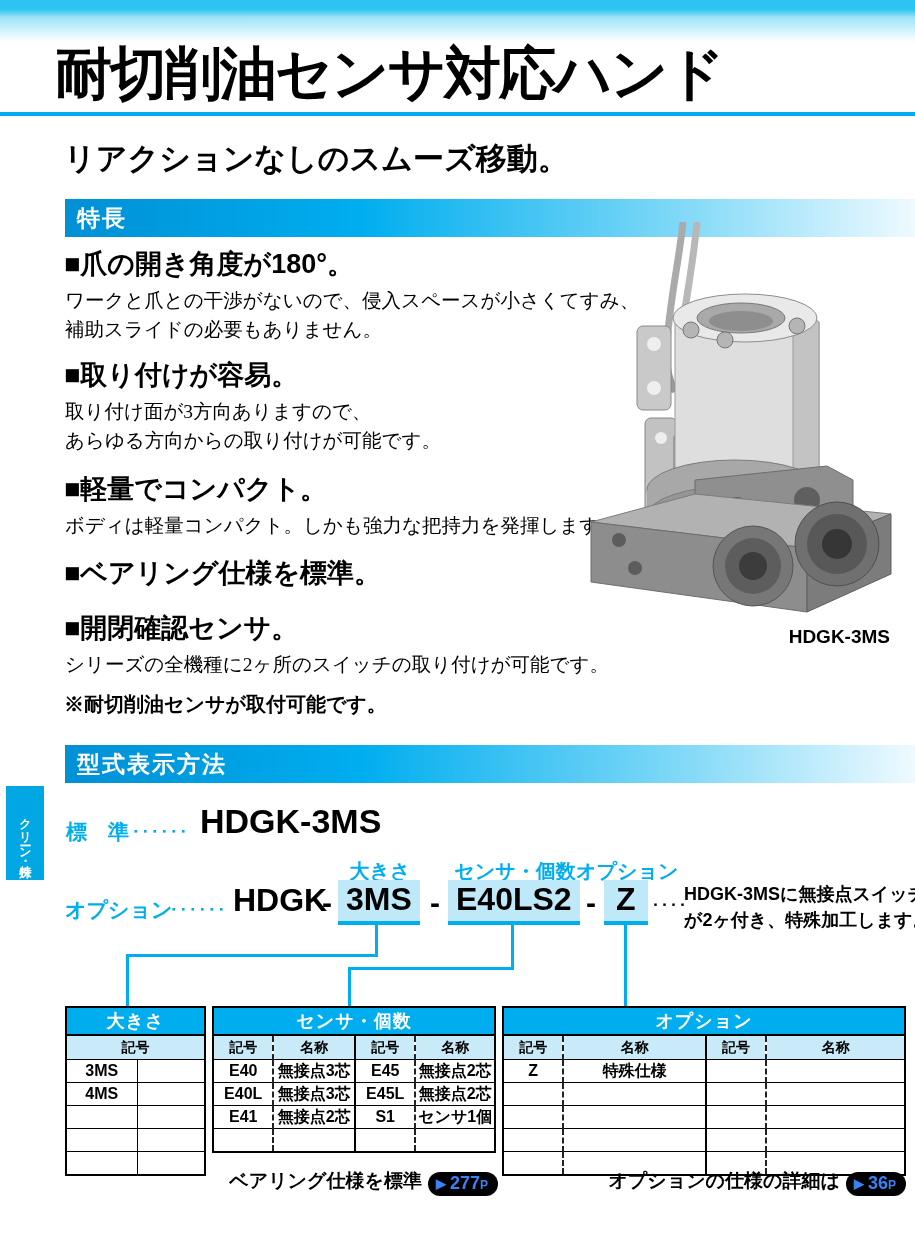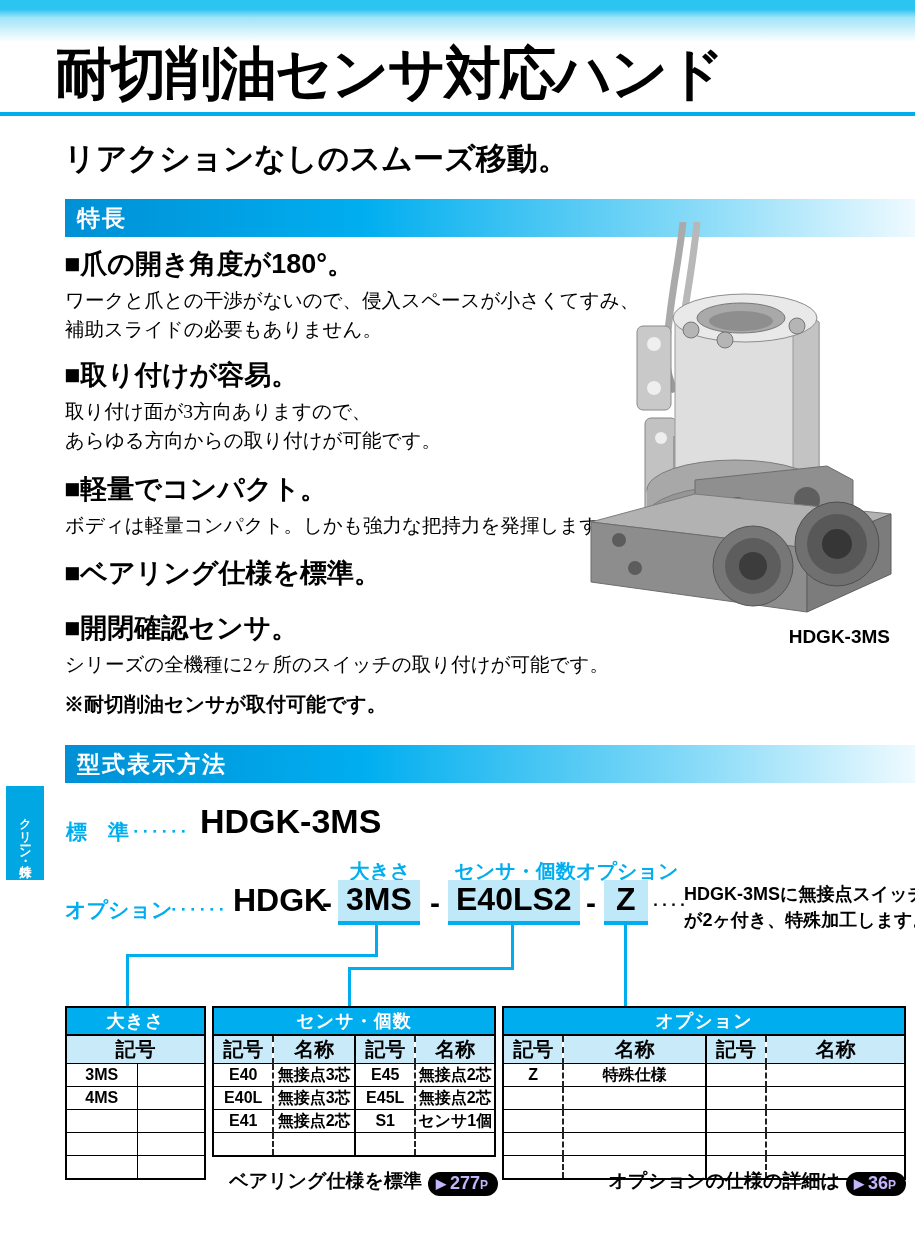--- a/index.html
+++ b/index.html
@@ -57,33 +57,33 @@
   .note-leader{left:652px;top:897px;font-size:14px;font-weight:700;letter-spacing:2px;color:#000;}
   .model-note{left:684px;font-size:18px;font-weight:700;white-space:nowrap;}
   .note1{top:882px;} .note2{top:908px;}
   .conn{background:#00aeef;}
 
   
   table.spec{border-collapse:collapse;table-layout:fixed;background:#fff;}
   table.spec{border:2px solid #000;}
   table.spec th,table.spec td{padding:0;margin:0;overflow:hidden;white-space:nowrap;}
   .t-head{background:#00aeef;color:#fff;font-size:18px;font-weight:900;height:26px;text-align:center;letter-spacing:1px;}
-  .t-sub{background:#c9ebf9;font-size:20px;font-weight:700;height:23px;text-align:center;border-top:2px solid #000;}
+  .t-sub{background:#c9ebf9;font-size:14px;font-weight:700;height:23px;text-align:center;border-top:2px solid #000;}
   td.cell{height:22px;font-size:16px;font-weight:700;text-align:center;border-top:1.5px solid #000;}
   td.dash{border-left:2px dashed #222;border-radius:6px;}
   td.solidl{border-left:2px solid #000;}
   td.thinl{border-left:1.5px solid #000;}
   .t-size{left:65px;top:1006px;width:141px;}
   .t-sensor{left:212px;top:1006px;width:284px;}
   .t-option{left:502px;top:1006px;width:404px;}
 
   .table-footer{top:1168px;font-size:19px;font-weight:700;text-align:right;white-space:nowrap;}
   .tf-sensor{left:212px;width:286px;}
   .tf-option{left:502px;width:404px;}
-  .page-badge{display:inline-block;background:#000;color:#c4b5fd;border-radius:13px;
+  .page-badge{display:inline-block;background:#000;color:#3b82f6;border-radius:13px;
     padding:1px 10px 2px 8px;font-size:18px;font-weight:900;margin-left:6px;vertical-align:-2px;}
   .page-badge .tri{font-size:13px;margin-right:4px;vertical-align:1px;}
   .page-badge .psuf{font-size:12px;}
 </style>
 </head>
 <body>
 
 <div class="page">
 
   <div class="abs top-band"></div>

